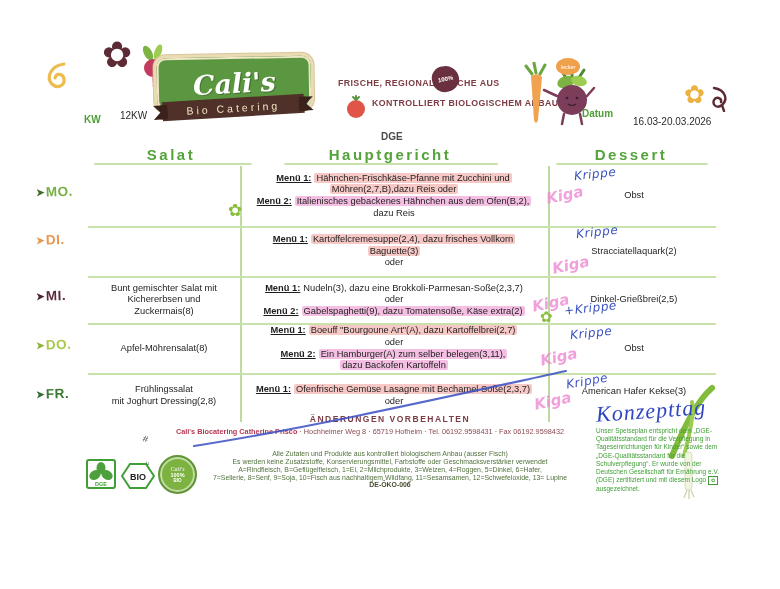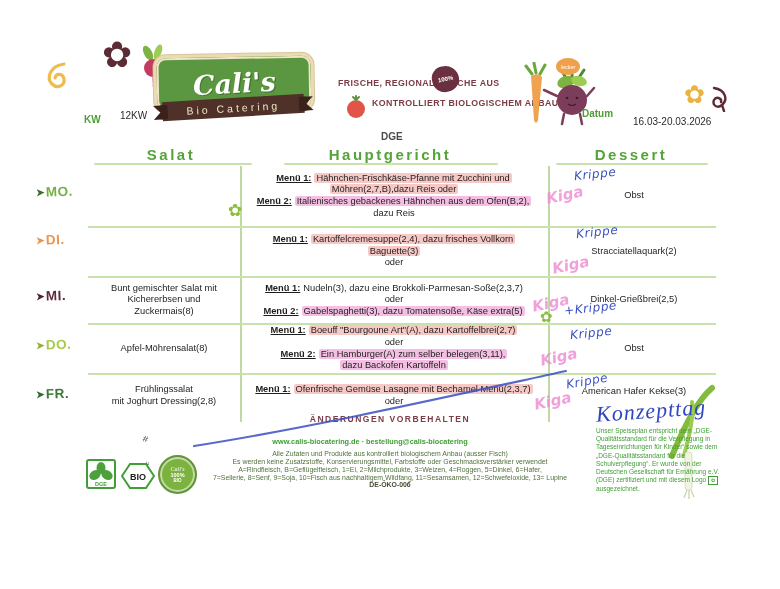--- a/index.html
+++ b/index.html
@@ -203,21 +203,21 @@
     <span>MI.</span>
   </div>
   <div class="cell" style="left:88px;top:277px;width:152px;height:46px">
     <div>Bunt gemischter Salat mit</div>
     <div>Kichererbsen und</div>
     <div>Zuckermais(8)</div>
   </div>
   <div class="cell" style="left:242px;top:277px;width:304px;height:46px">
     <div><span class="mlabel">Menü 1:</span><span>Nudeln(3), dazu eine Brokkoli-Parmesan-Soße(2,3,7)</span></div>
     <div><span>oder</span></div>
-    <div><span class="mlabel">Menü 2:</span><span class="hl-p">Gabelspaghetti(3), dazu Tomatensoße, Käse extra(5)</span></div>
+    <div><span class="mlabel">Menü 2:</span><span class="hl-p">Gabelspaghetti(9), dazu Tomatensoße, Käse extra(2)</span></div>
   </div>
   <div class="cell" style="left:552px;top:277px;width:164px;height:46px">
     <div>Dinkel-Grießbrei(2,5)</div>
   </div>
   <span class="marker" style="left:532px;top:294px">Kiga</span>
   <span class="pen" style="left:564px;top:301px">+Krippe</span>
 
   <div class="day d-do" style="top:337px">
     <span class="arrow">➤</span>
     <span>DO.</span>
@@ -239,21 +239,21 @@
 
   <div class="day d-fr" style="top:386px">
     <span class="arrow">➤</span>
     <span>FR.</span>
   </div>
   <div class="cell" style="left:88px;top:374px;width:152px;height:44px">
     <div>Frühlingssalat</div>
     <div>mit Joghurt Dressing(2,8)</div>
   </div>
   <div class="cell" style="left:242px;top:374px;width:304px;height:44px">
-    <div><span class="mlabel">Menü 1:</span><span class="hl-s">Ofenfrische Gemüse Lasagne mit Bechamel Menü(2,3,7)</span></div>
+    <div><span class="mlabel">Menü 1:</span><span class="hl-s">Ofenfrische Gemüse Lasagne mit Bechamel Soße(2,3,7)</span></div>
     <div><span>oder</span></div>
   </div>
   <div class="cell" style="left:552px;top:374px;width:164px;height:36px">
     <div>American Hafer Kekse(3)</div>
   </div>
   <span class="pen" style="left:566px;top:374px;transform:rotate(-10deg)">Krippe</span>
   <span class="marker" style="left:534px;top:392px">Kiga</span>
 
   <span class="line-flower" style="left:228px;top:200px;font-size:17px">✿</span>
   <span class="line-flower" style="left:540px;top:308px">✿</span>
@@ -262,21 +262,21 @@
     <svg width="48" height="118" viewBox="0 0 48 118">
       <path d="M4 72 C18 38 32 14 44 4" stroke="#83bb3d" stroke-width="6" fill="none" stroke-linecap="round"></path>
       <path d="M16 72 C22 48 26 32 24 18" stroke="#9ccc52" stroke-width="4" fill="none" stroke-linecap="round"></path>
       <rect x="17" y="68" width="7" height="38" rx="3" fill="#f0f4e0" stroke="#d8e1bf" stroke-width="1"></rect>
       <path d="M19 106 L16 114 M21 106 L21 115 M23 106 L26 113" stroke="#cfd8b2" stroke-width="1.4"></path>
     </svg>
   </div>
   <span class="konzept" style="left:596px;top:398px">Konzepttag</span>
 
   <div class="aender">ÄNDERUNGEN VORBEHALTEN</div>
-  <div class="webline">www.calis-biocatering.de · bestellung@calis-biocatering</div>
+  <div class="contact"><b>Cali's Biocatering Catherine Prisco</b><span> · Hochheimer Weg 8 · 65719 Hofheim · Tel. 06192.9598431 · Fax 06192.9598432</span></div>
   <div class="fnote" style="top:450px">Alle Zutaten und Produkte aus kontrolliert biologischem Anbau (ausser Fisch)</div>
   <div class="fnote" style="top:457.5px">Es werden keine Zusatzstoffe, Konservierungsmittel, Farbstoffe oder Geschmacksverstärker verwendet</div>
   <div class="fnote" style="top:466px">A=Rindfleisch, B=Geflügelfleisch, 1=Ei, 2=Milchprodukte, 3=Weizen, 4=Roggen, 5=Dinkel, 6=Hafer,</div>
   <div class="fnote" style="top:473.5px">7=Sellerie, 8=Senf, 9=Soja, 10=Fisch aus nachhaltigem Wildfang, 11=Sesamsamen, 12=Schwefeloxide, 13= Lupine</div>
   <div class="oeko">DE-ÖKO-006</div>
 
   <span class="hash" style="left:143px;top:434px">#</span>
   <span class="hash" style="left:144px;top:460px">#</span>
 
   <div class="abs" style="left:86px;top:459px">

